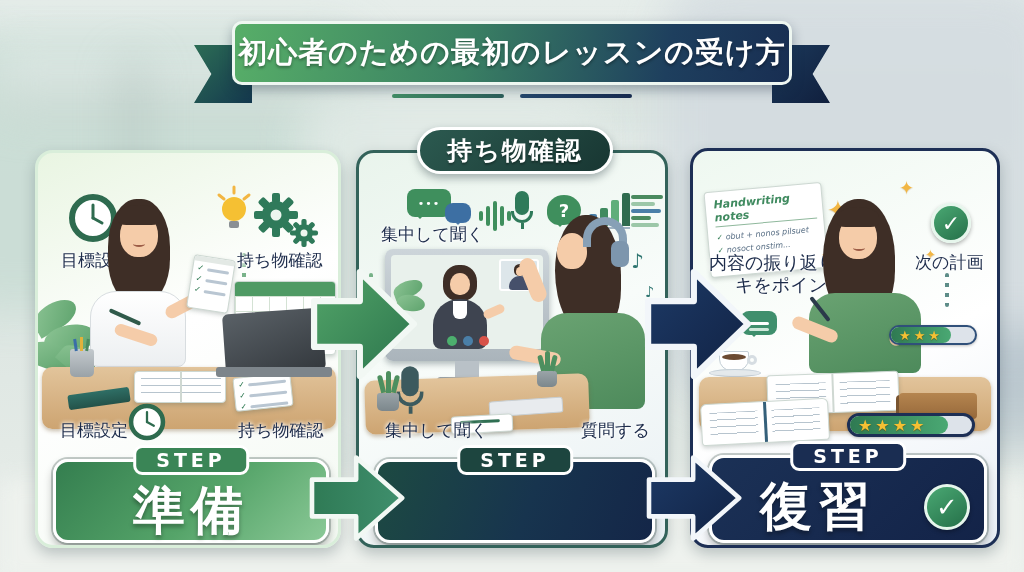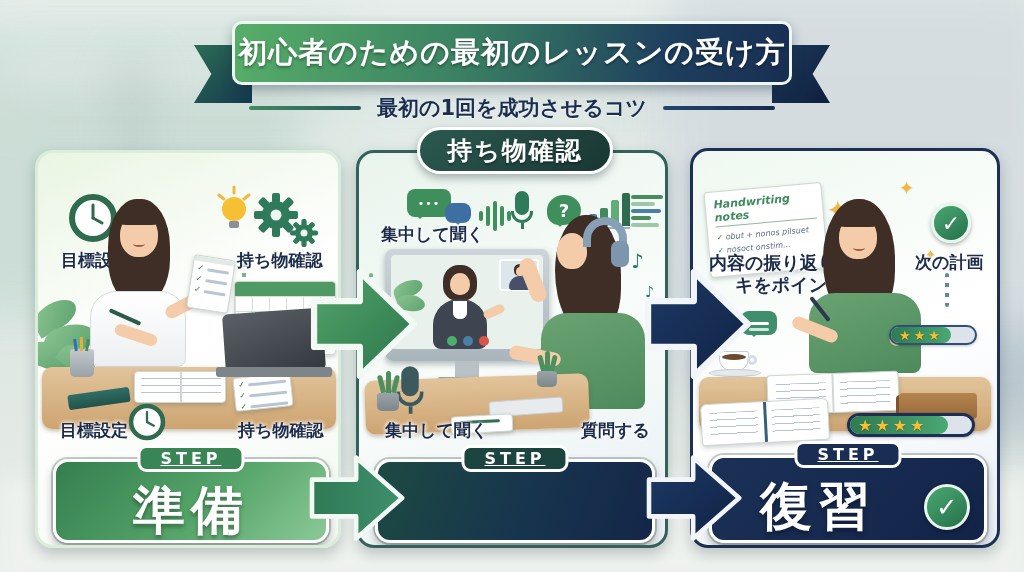--- a/index.html
+++ b/index.html
@@ -54,30 +54,30 @@
   .pill{position:absolute;height:47px;border:3px solid #fff;border-radius:26px;
     display:flex;align-items:center;justify-content:center;
     box-shadow:0 4px 8px rgba(20,40,50,.35);}
   .pill .t{color:#fff;font-size:25px;font-weight:800;letter-spacing:2px;
     text-shadow:0 2px 2px rgba(0,0,0,.3);}
   #pill-before{left:92px;top:127px;width:194px;background:linear-gradient(135deg,#64b575,#2d7a4d);}
   #pill-during{left:417px;top:127px;width:196px;background:linear-gradient(135deg,#2c5a50,#183632);}
   #pill-after{left:747px;top:125px;width:196px;background:linear-gradient(135deg,#24407a,#152747);}
 
   
-  .lbl{position:absolute;font-weight:700;color:#1c2b4a;font-size:17px;white-space:nowrap;
+  .lbl{position:absolute;font-weight:400;color:#1c2b4a;font-size:17px;white-space:nowrap;
     text-shadow:0 0 4px #fff,0 0 4px #fff,0 1px 2px rgba(255,255,255,.9);}
   .dots-v{position:absolute;width:4px;background:repeating-linear-gradient(#58a06d 0 4px,transparent 4px 10px);border-radius:2px;opacity:.8;}
 
   
   .step-banner{position:absolute;border:3px solid #fff;border-radius:15px;
     box-shadow:0 0 0 2px rgba(30,60,50,.25),0 5px 10px rgba(0,0,0,.3);}
   .step-tab{position:absolute;left:50%;top:-17px;transform:translateX(-50%);
     padding:1px 20px;border:3px solid #fff;border-radius:9px;
-    color:#fff;font-size:16px;font-weight:800;letter-spacing:4px;white-space:nowrap;text-decoration:underline;}
+    color:#fff;font-size:19px;font-weight:800;letter-spacing:4px;white-space:nowrap;}
   .step-title{position:absolute;left:0;right:0;top:14px;text-align:center;
     color:#fff;font-size:52px;font-weight:800;letter-spacing:6px;
     text-shadow:0 3px 4px rgba(0,0,0,.35);}
   #step-before{left:15px;top:306px;width:276px;height:84px;
     background:linear-gradient(135deg,#347e4f 0%,#55a469 55%,#8bc997 100%);}
   #step-before .step-tab{background:#3a8556;}
   #step-during{left:16px;top:306px;width:280px;height:84px;
     background:linear-gradient(110deg,#1d4a42 0%,#17344e 55%,#142648 100%);}
   #step-during .step-tab{background:#1d453f;}
   #step-after{left:16px;top:304px;width:278px;height:88px;
@@ -164,21 +164,20 @@
     </defs>
   </svg>
 
   <div class="ribbon-tail left"></div>
   <div class="ribbon-tail right"></div>
   <div class="ribbon-main">
     <div class="t">初心者のための最初のレッスンの受け方</div>
   </div>
   <div class="subtitle-row">
     <div class="line l"></div>
-    <div class="s">最初の1回を成功させるコツ</div>
     <div class="line r"></div>
   </div>
 
   <div class="panel" id="panel-before">
     <div class="inner">
 
       <svg class="arrow-svg" style="left:30px;top:40px" width="50" height="50" viewBox="0 0 50 50">
         <circle cx="25" cy="25" r="21" fill="#fff" stroke="#2e6b4f" stroke-width="6"></circle>
         <line x1="25" y1="25" x2="25" y2="12" stroke="#2e6b4f" stroke-width="3" stroke-linecap="round"></line>
         <line x1="25" y1="25" x2="34" y2="30" stroke="#2e6b4f" stroke-width="3" stroke-linecap="round"></line>

